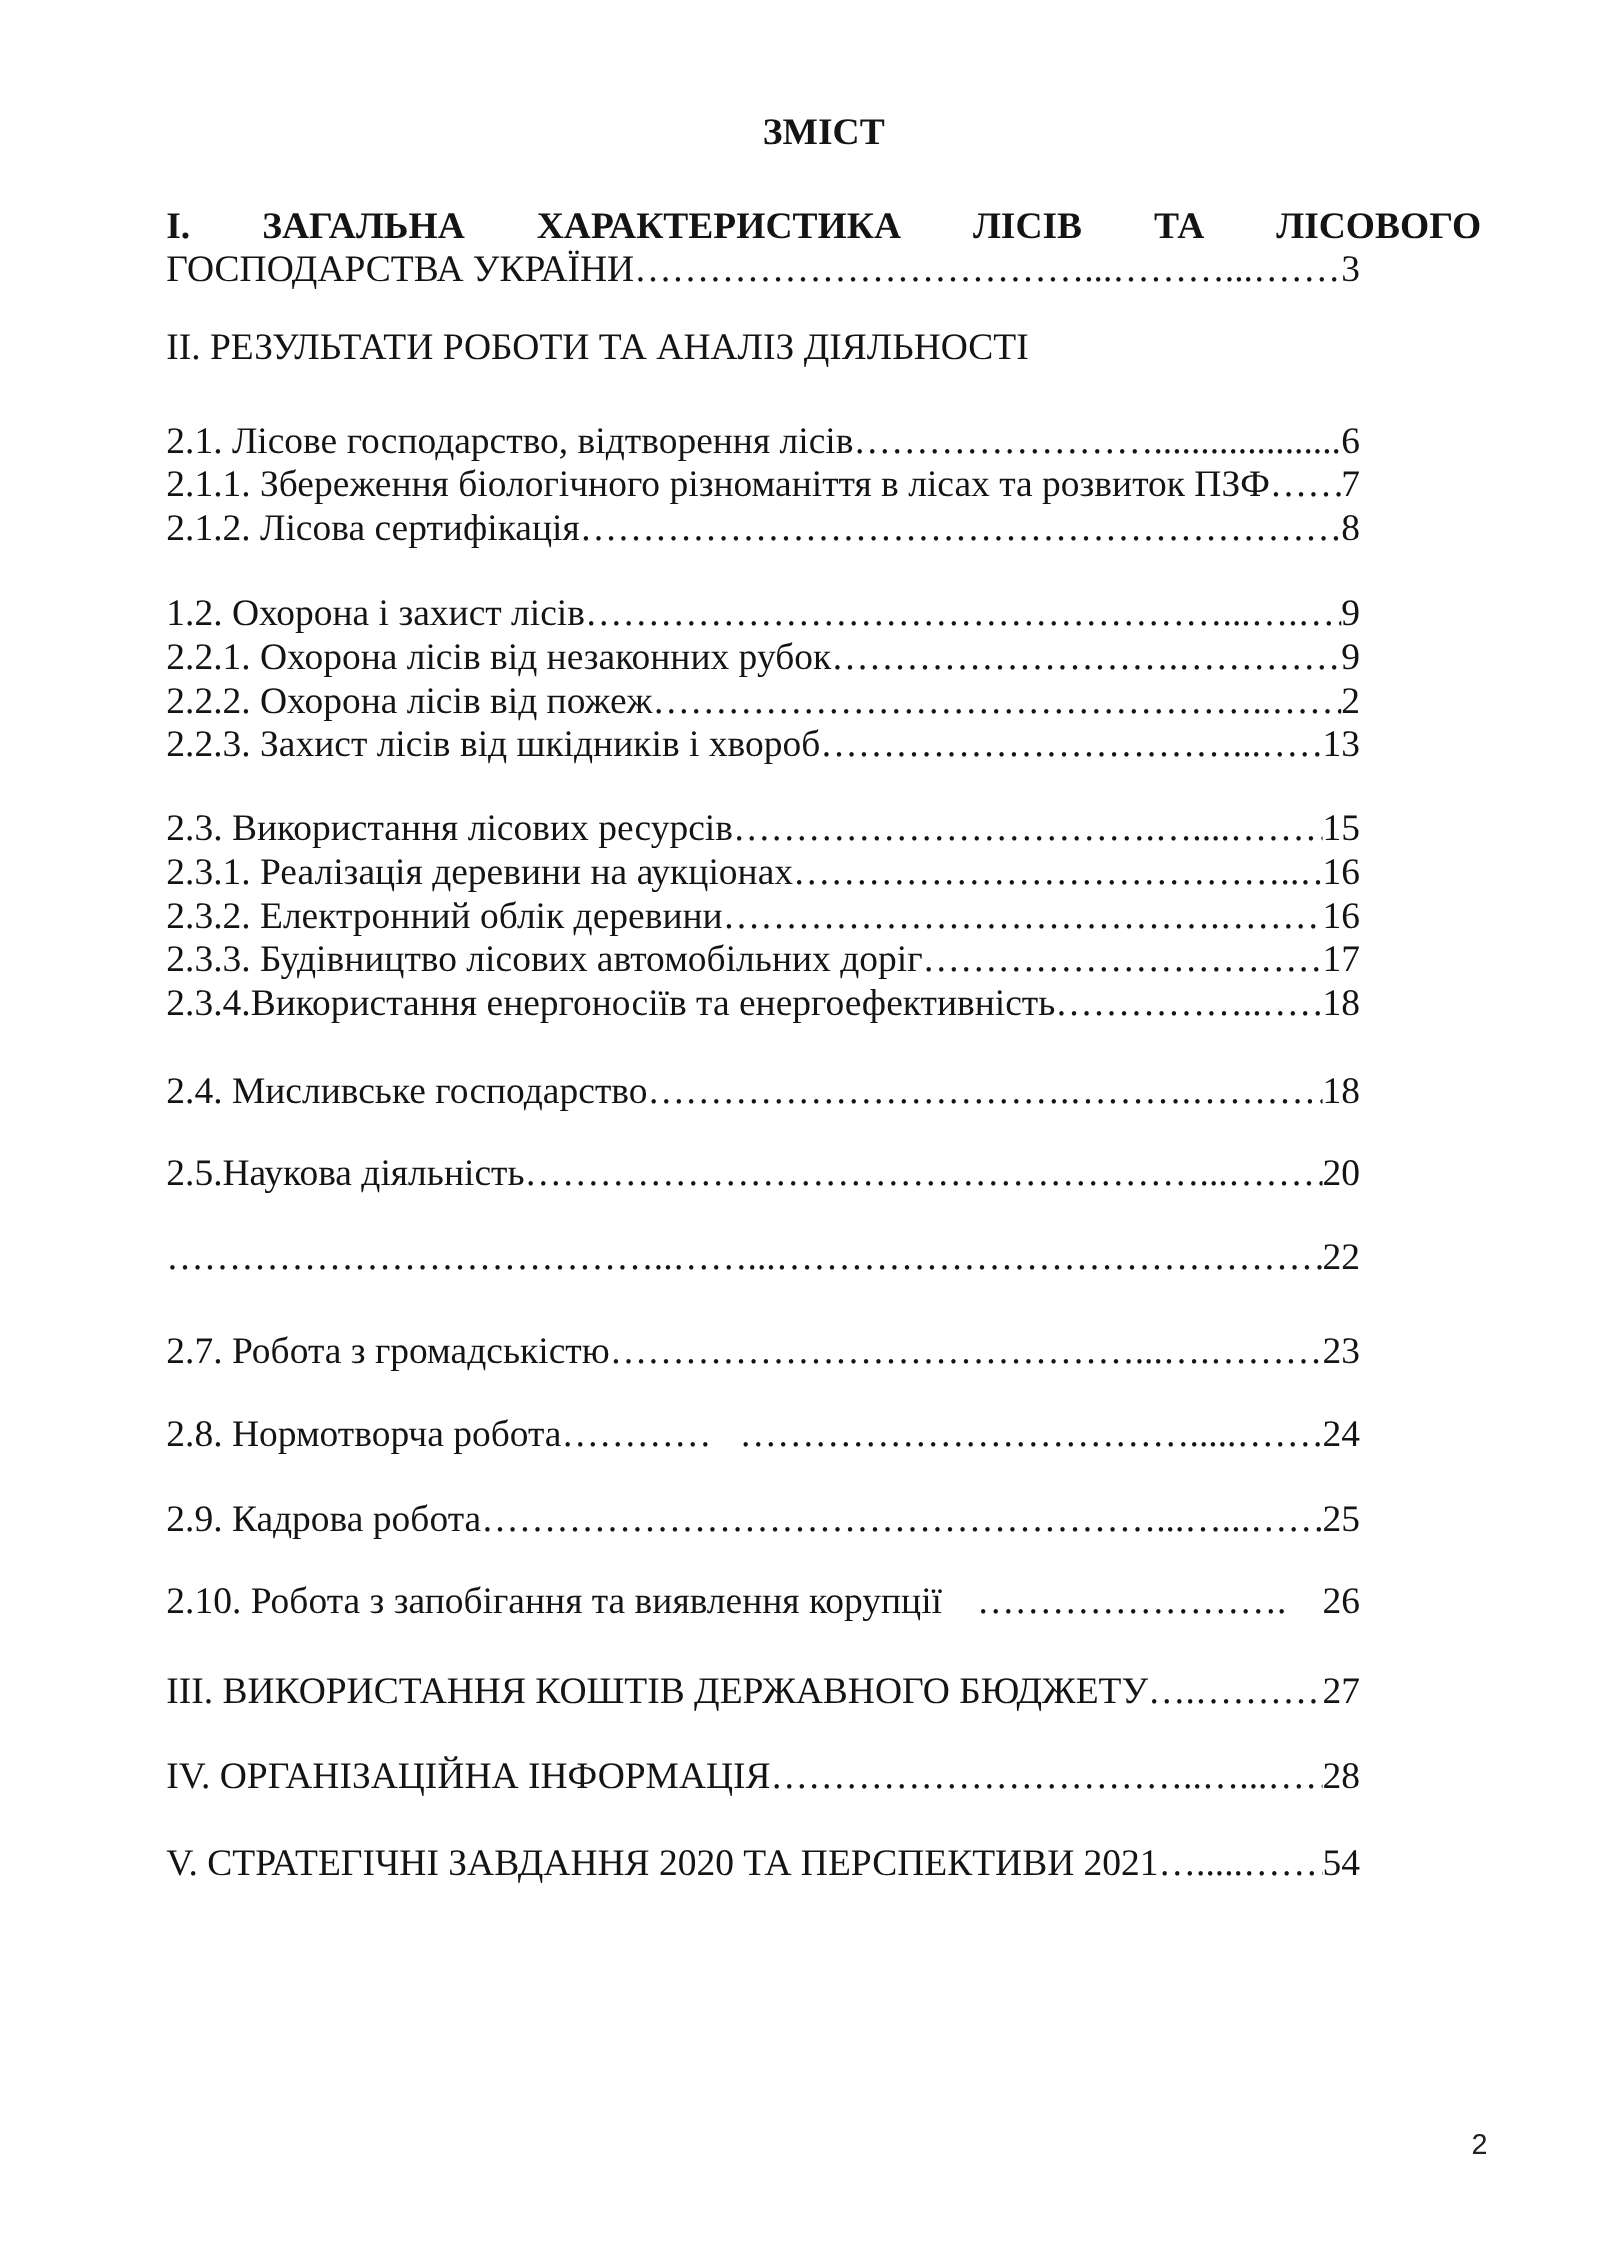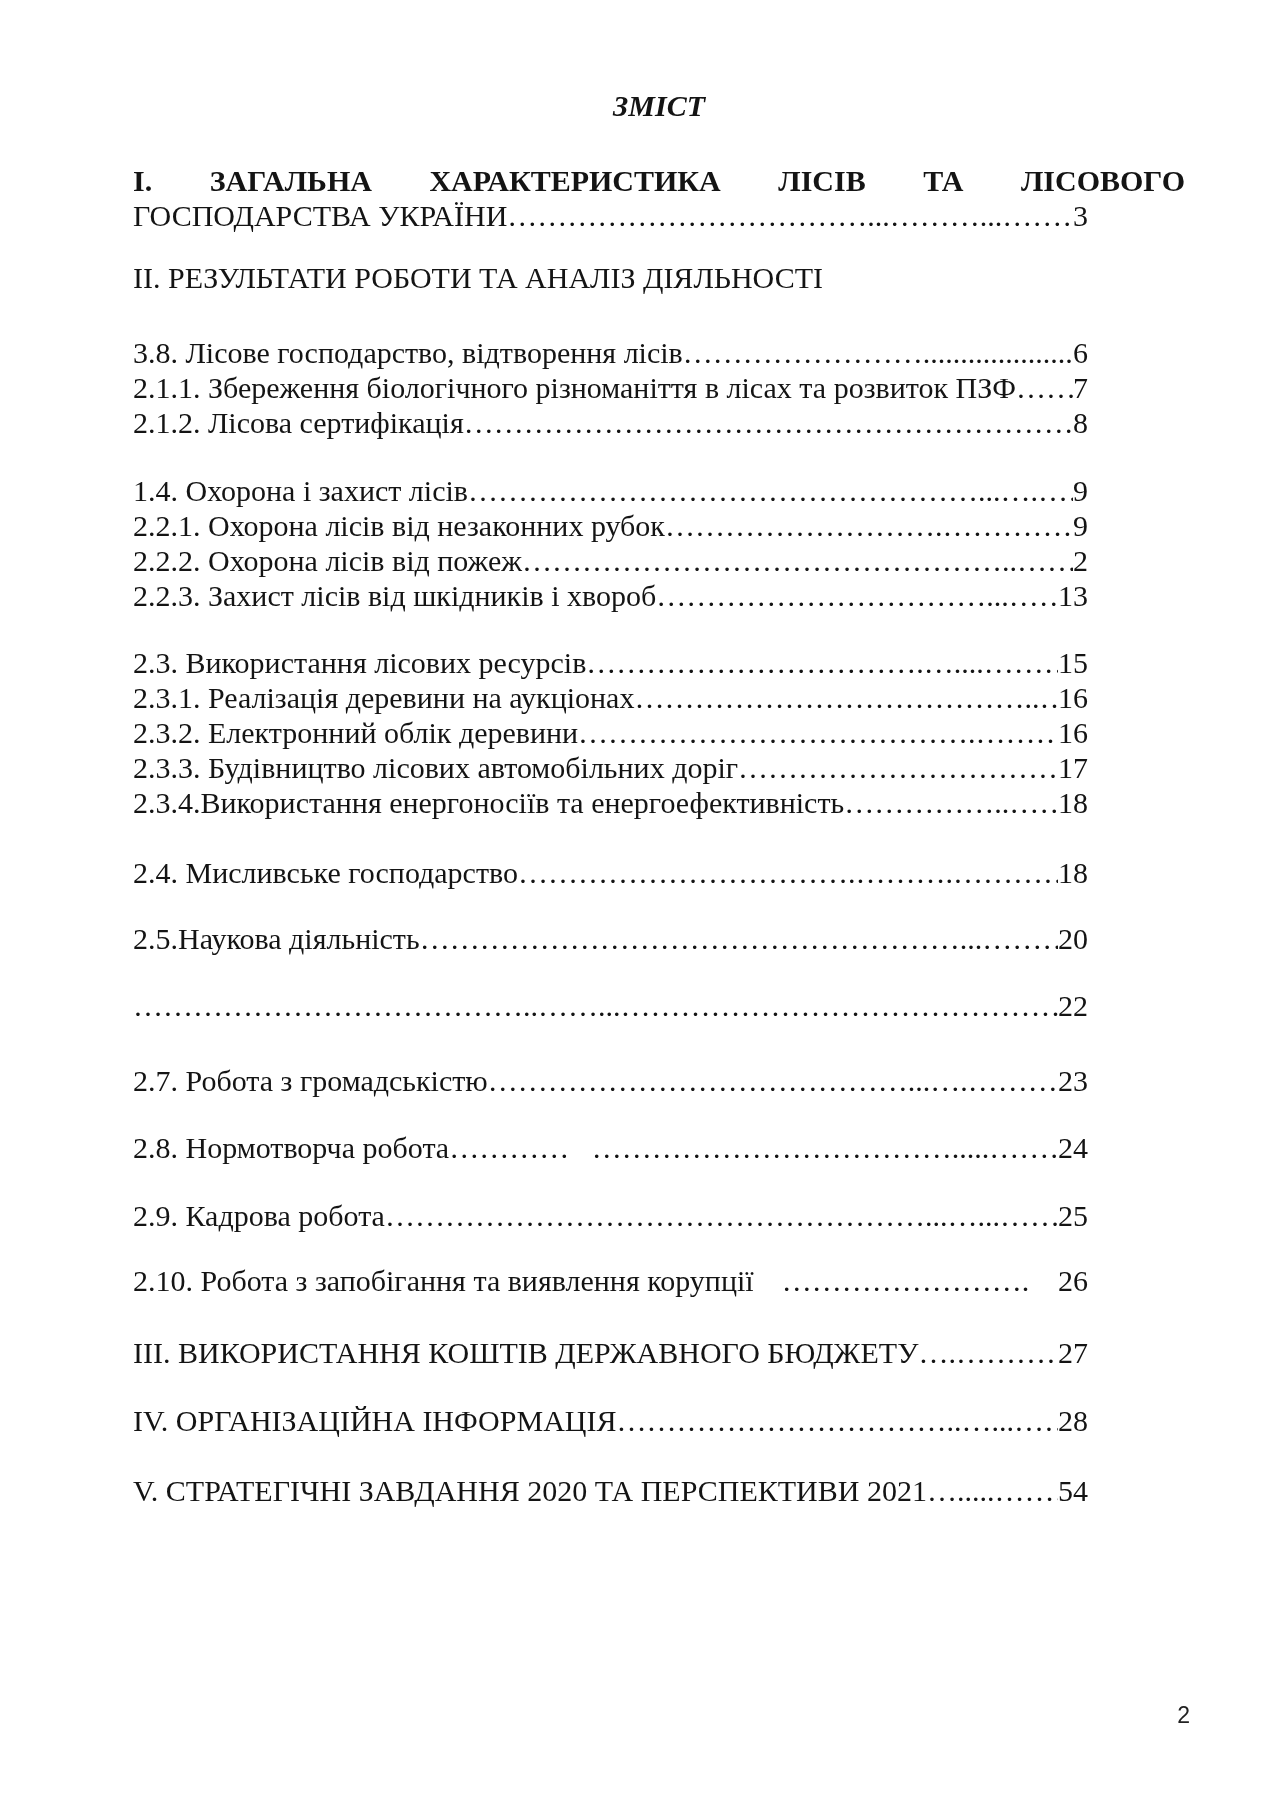--- a/index.html
+++ b/index.html
@@ -19,21 +19,20 @@
     font-size:30px;
     line-height:35px;
   }
   .b{font-weight:normal;}
   .doc-title{
     text-align:center;
     font-weight:bold;
     margin:0;
     font-size:30px;
     line-height:35px;
-    font-style:italic;
   }
   .justify-line{
     text-align:justify;
     text-align-last:justify;
     font-weight:bold;
     white-space:normal;
     font-family:Liberation Serif, serif;
   }
   .toc-line{
     display:flex;
@@ -81,39 +80,39 @@
         <span class="lbl b">ГОСПОДАРСТВА УКРАЇНИ</span>
         <span class="dots">………………………………...………...……………………………………………………………………</span>
         <span class="pg">3</span>
       </div>
     </div>
 
     <div class="b gap-27">ІІ. РЕЗУЛЬТАТИ РОБОТИ ТА АНАЛІЗ ДІЯЛЬНОСТІ</div>
 
     <div class="gap-40">
       <div class="toc-line">
-        <span class="lbl b">3.8. Лісове господарство, відтворення лісів</span>
+        <span class="lbl b">2.1. Лісове господарство, відтворення лісів</span>
         <span class="dots">…………………….........................................................................................</span>
         <span class="pg">6</span>
       </div>
       <div class="toc-line">
         <span class="lbl">2.1.1. Збереження біологічного різноманіття в лісах та розвиток ПЗФ</span>
         <span class="dots">………………………………………………………………</span>
         <span class="pg">7</span>
       </div>
       <div class="toc-line">
         <span class="lbl">2.1.2. Лісова сертифікація</span>
         <span class="dots">……………………………………………………………….….………………………………</span>
         <span class="pg">8</span>
       </div>
     </div>
 
     <div class="gap-33">
       <div class="toc-line">
-        <span class="lbl b">1.4. Охорона і захист лісів</span>
+        <span class="lbl b">1.2. Охорона і захист лісів</span>
         <span class="dots">……………………………………………...….……………………………………</span>
         <span class="pg">9</span>
       </div>
       <div class="toc-line">
         <span class="lbl">2.2.1. Охорона лісів від незаконних рубок</span>
         <span class="dots">……………………….………………………………………………</span>
         <span class="pg">9</span>
       </div>
       <div class="toc-line">
         <span class="lbl">2.2.2. Охорона лісів від пожеж</span>

